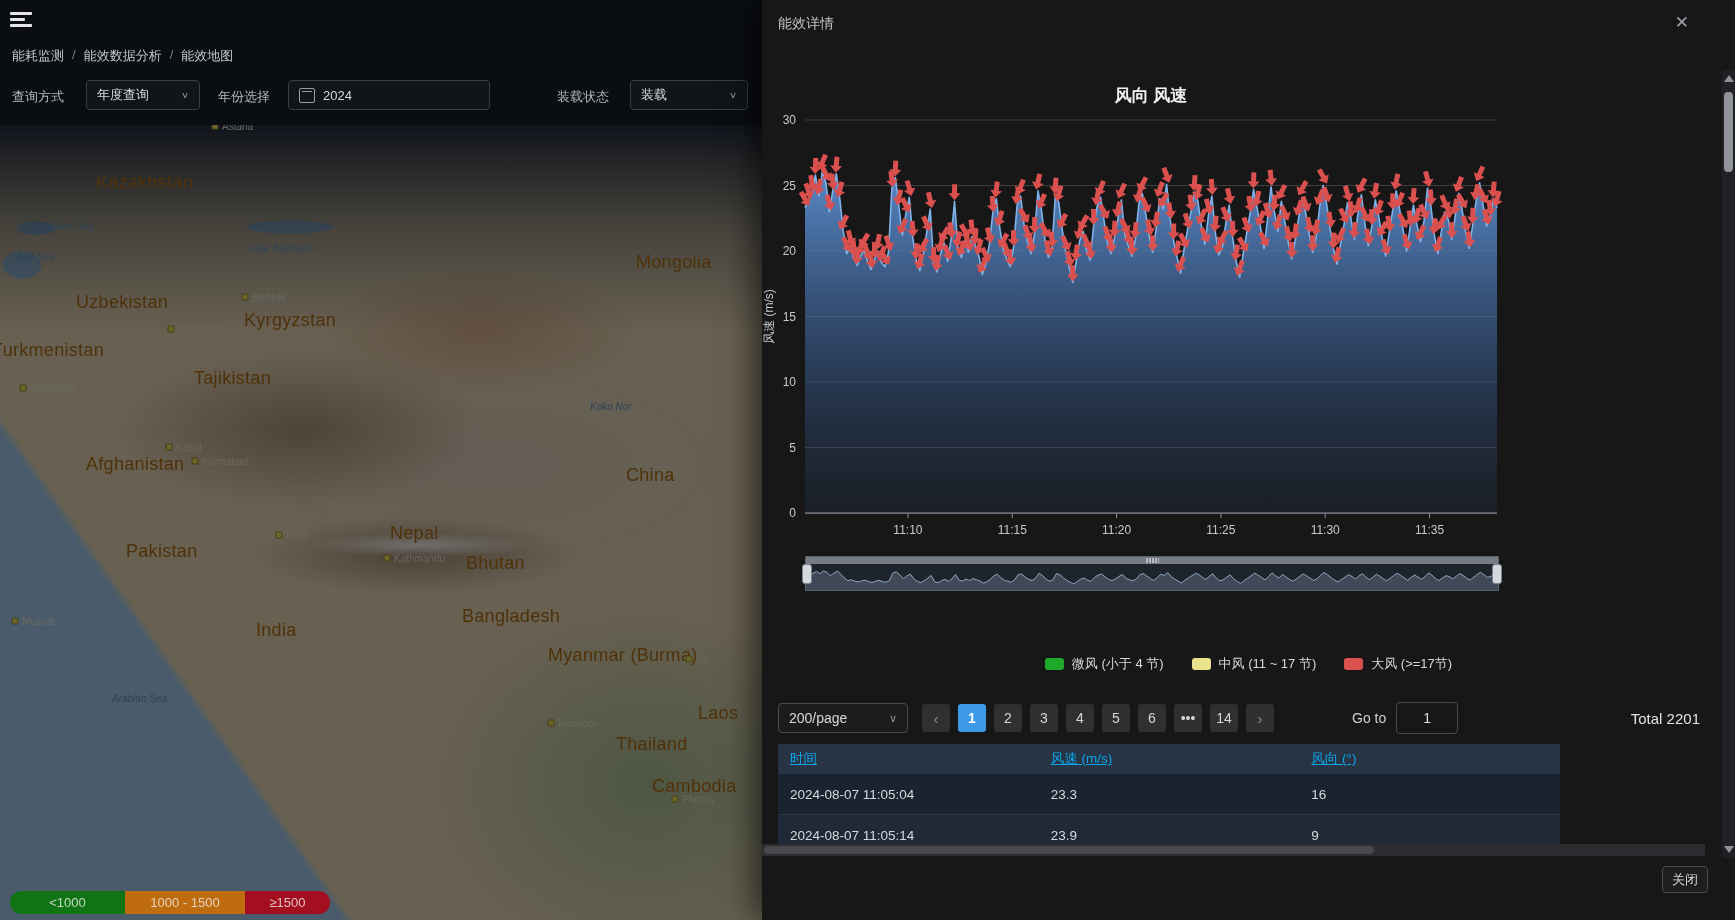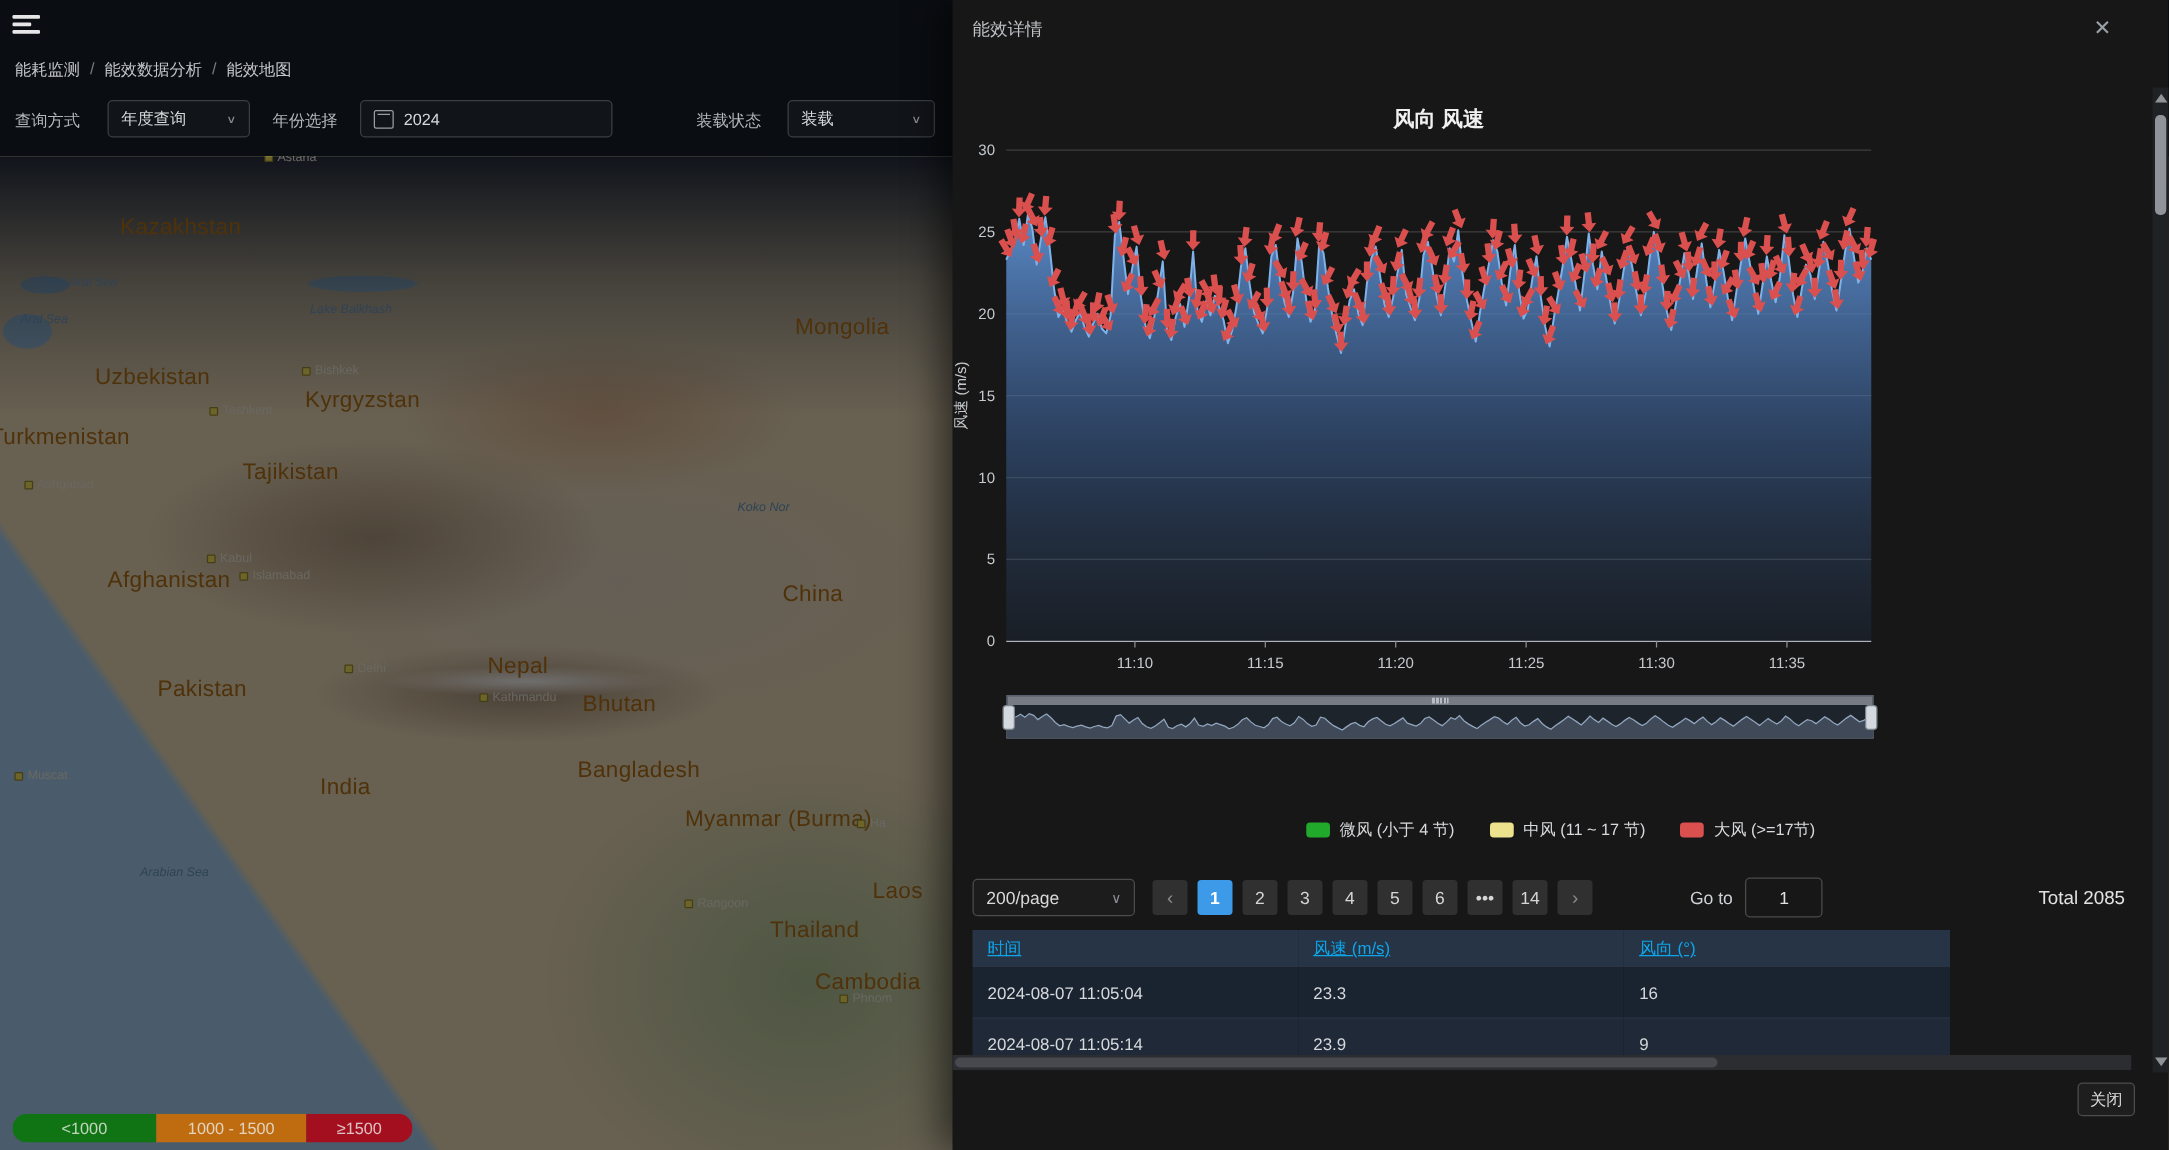--- a/index.html
+++ b/index.html
@@ -476,21 +476,21 @@
           <div class="pbtn ">3</div>
           <div class="pbtn ">4</div>
           <div class="pbtn ">5</div>
           <div class="pbtn ">6</div>
           <div class="pbtn ">•••</div>
           <div class="pbtn ">14</div>
           <div class="pbtn arrow">›</div>
         </div>
       <span class="goto-label">Go to</span>
       <input class="goto-input" value="1" style="">
-      <span class="total">Total 2085</span>
+      <span class="total">Total 2201</span>
     </div>
 
     <table class="wind-table" id="wind-table">
         <thead>
           <tr>
             <th>时间</th>
             <th>风速 (m/s)</th>
             <th>风向 (°)</th>
           </tr>
         </thead>

